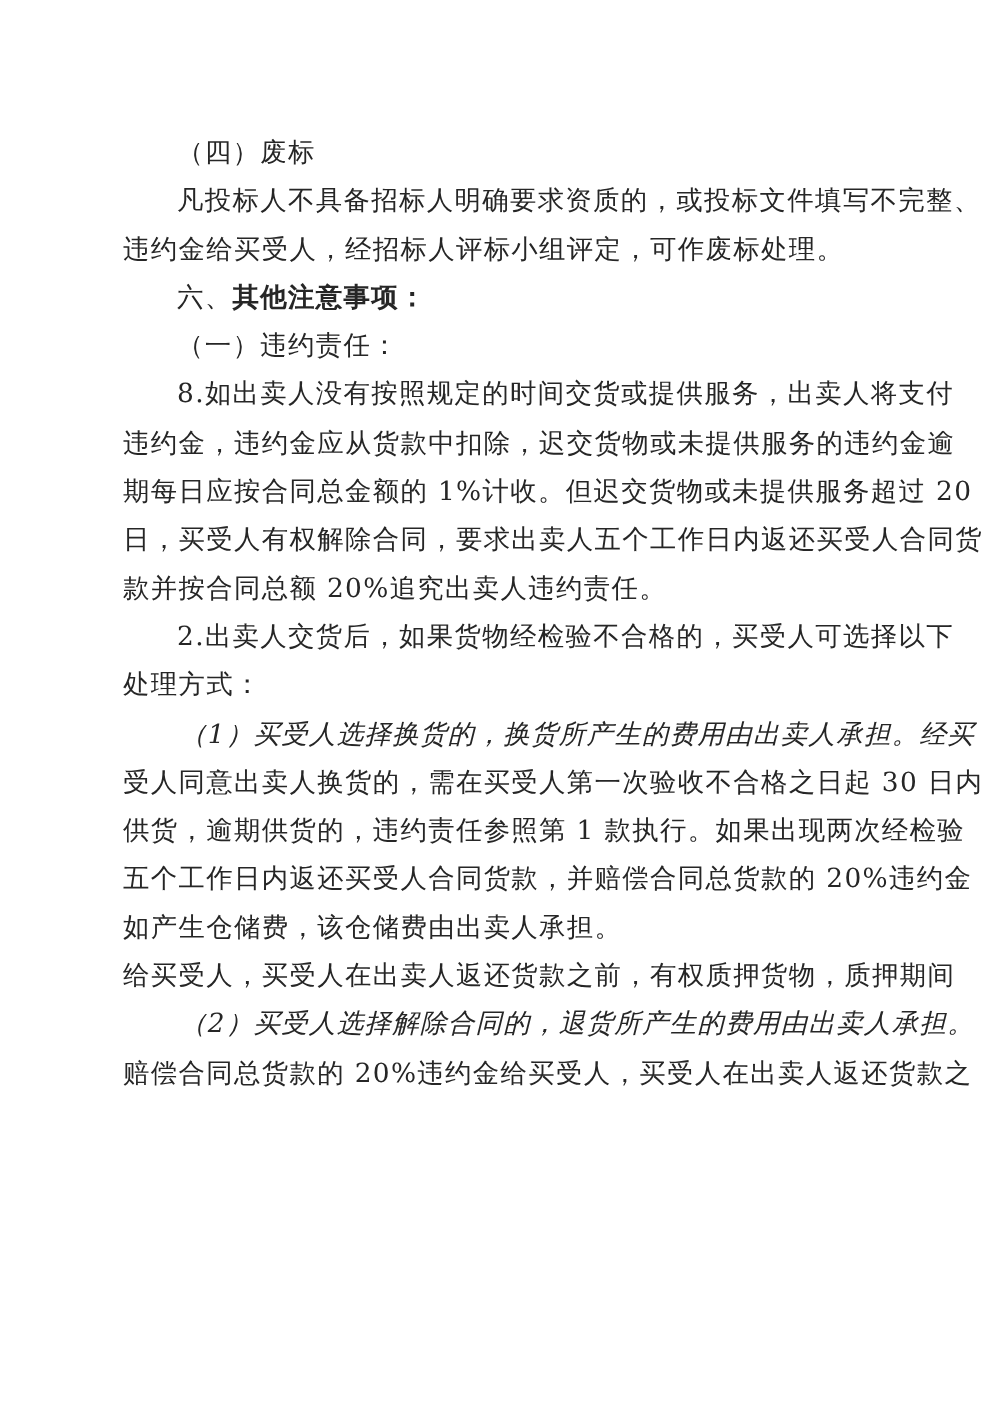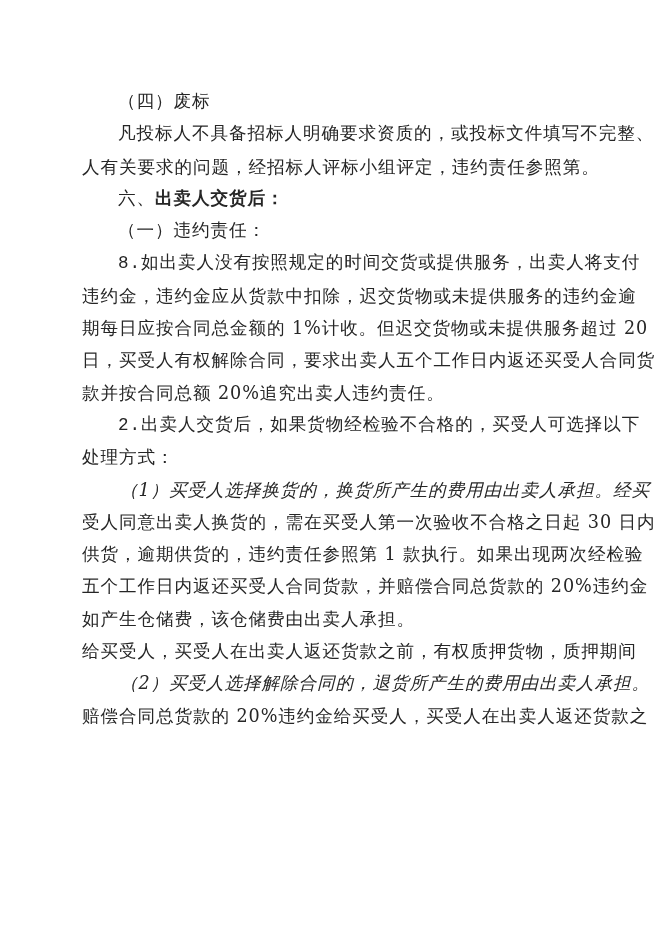--- a/index.html
+++ b/index.html
@@ -8,36 +8,36 @@
     position: absolute;
     left: 82px;
     top: 86px;
     width: 498px;
     font-family: "DejaVu Serif", "Liberation Serif", serif;
     font-size: 17.6px;
     color: #262626;
     letter-spacing: 0.9px;
   }
   .line { height: 32.3px; line-height: 32.3px; white-space: nowrap; }
-  .ind1 { padding-left: 36px; font-family: Liberation Mono, monospace; }
+  .ind1 { padding-left: 36px; }
   .ind2 { padding-left: 38px; font-style: italic; }
   .bold { font-weight: bold; }
   .justify { text-align: justify; text-align-last: justify; }
 </style>
 </head>
 <body>
 
 <div class="page">
 
   <div class="line ind1">（四）废标</div>
   <div class="line ind1 justify">凡投标人不具备招标人明确要求资质的，或投标文件填写不完整、</div>
-  <div class="line">人有关要求的问题，经招标人评标小组评定，违约责任参照第。</div>
+  <div class="line">违约金给买受人，经招标人评标小组评定，可作废标处理。</div>
 
   <div class="line ind1">
-    <span>六、</span><span class="bold">出卖人交货后：</span>
+    <span>六、</span><span class="bold">其他注意事项：</span>
   </div>
   <div class="line ind1">（一）违约责任：</div>
 
   <div class="line ind1 justify">8.如出卖人没有按照规定的时间交货或提供服务，出卖人将支付</div>
   <div class="line justify">违约金，违约金应从货款中扣除，迟交货物或未提供服务的违约金逾</div>
   <div class="line justify">期每日应按合同总金额的 1%计收。但迟交货物或未提供服务超过 20</div>
   <div class="line justify">日，买受人有权解除合同，要求出卖人五个工作日内返还买受人合同货</div>
   <div class="line">款并按合同总额 20%追究出卖人违约责任。</div>
 
   <div class="line ind1 justify">2.出卖人交货后，如果货物经检验不合格的，买受人可选择以下</div>

